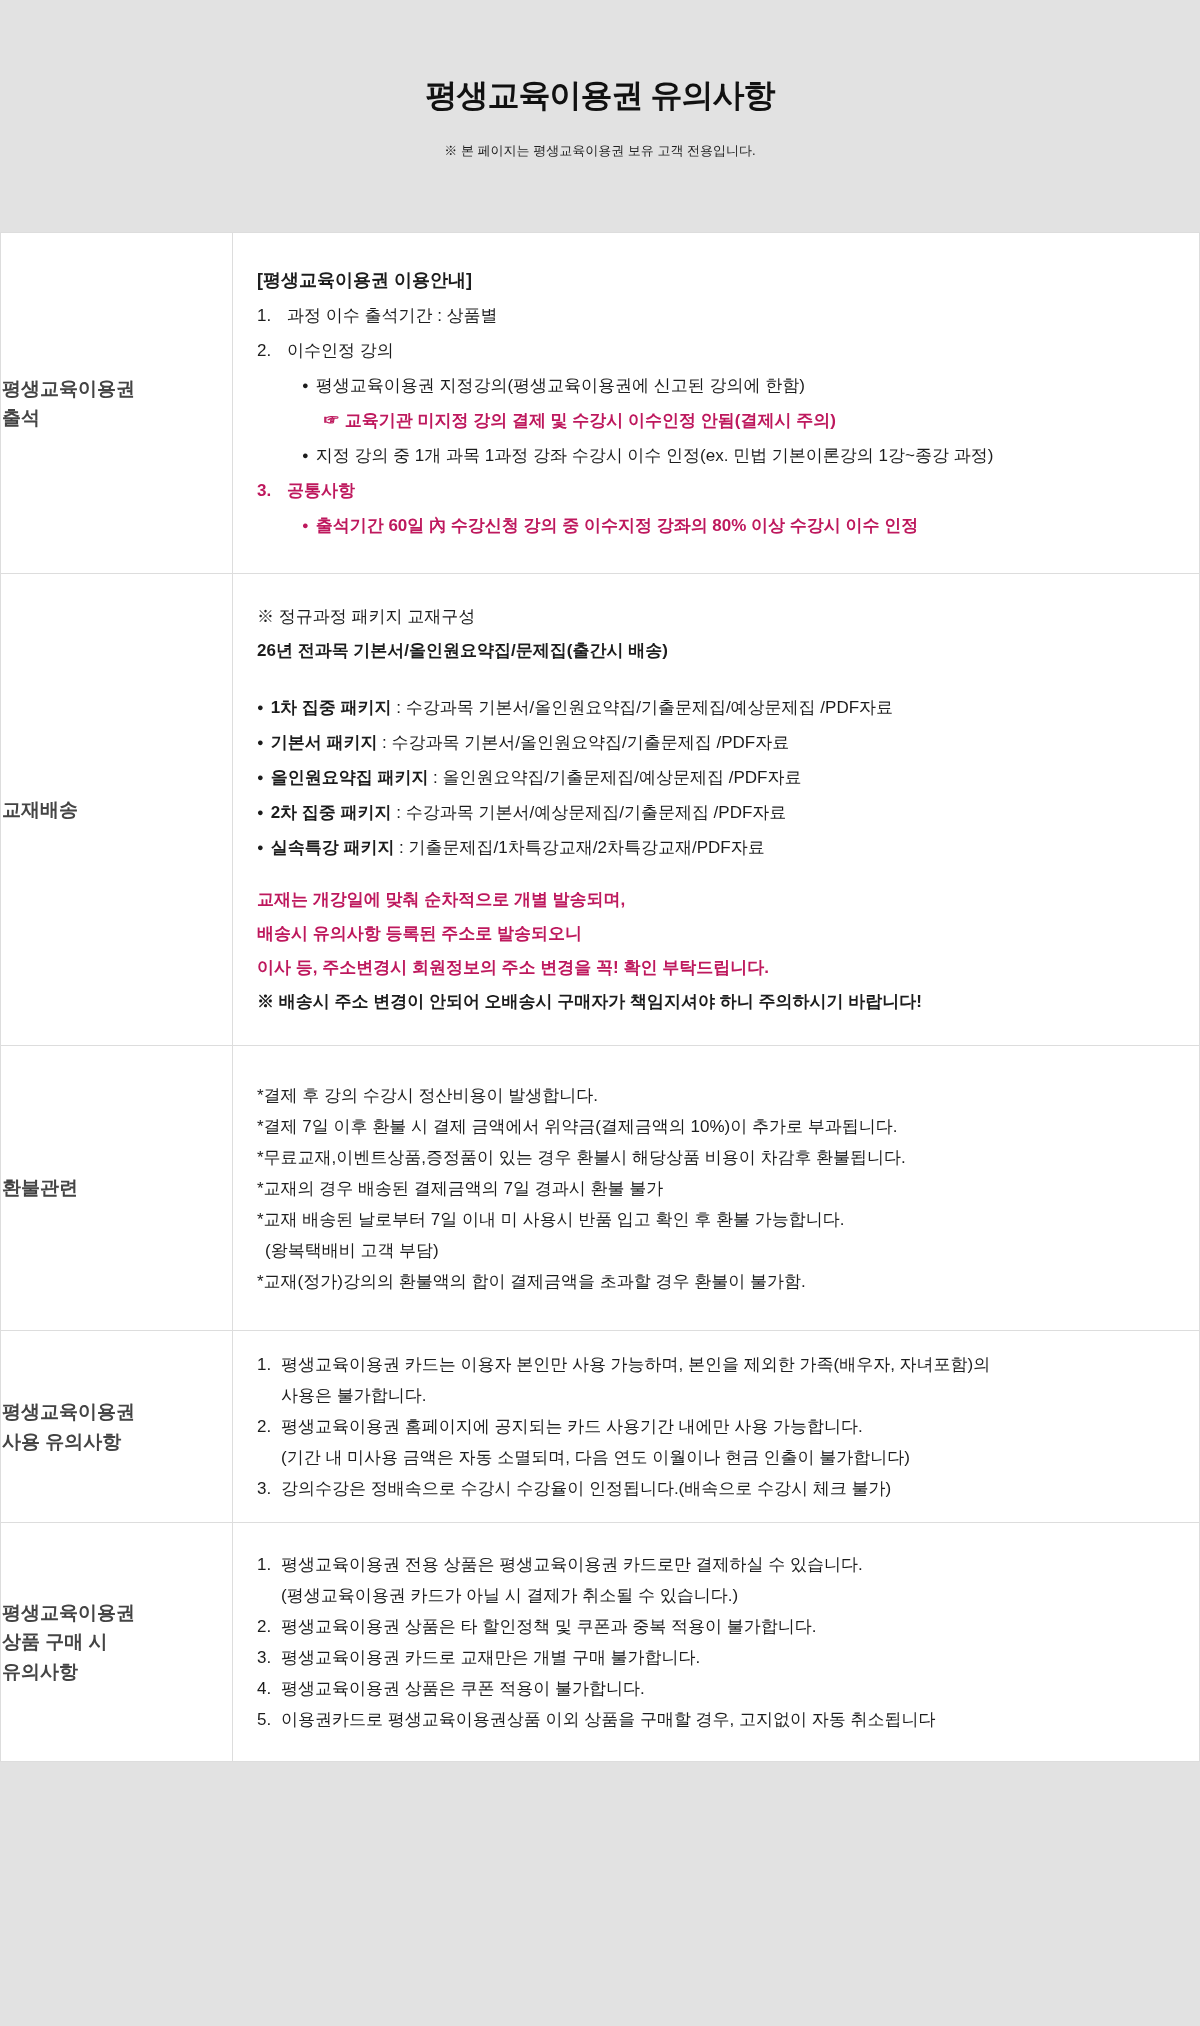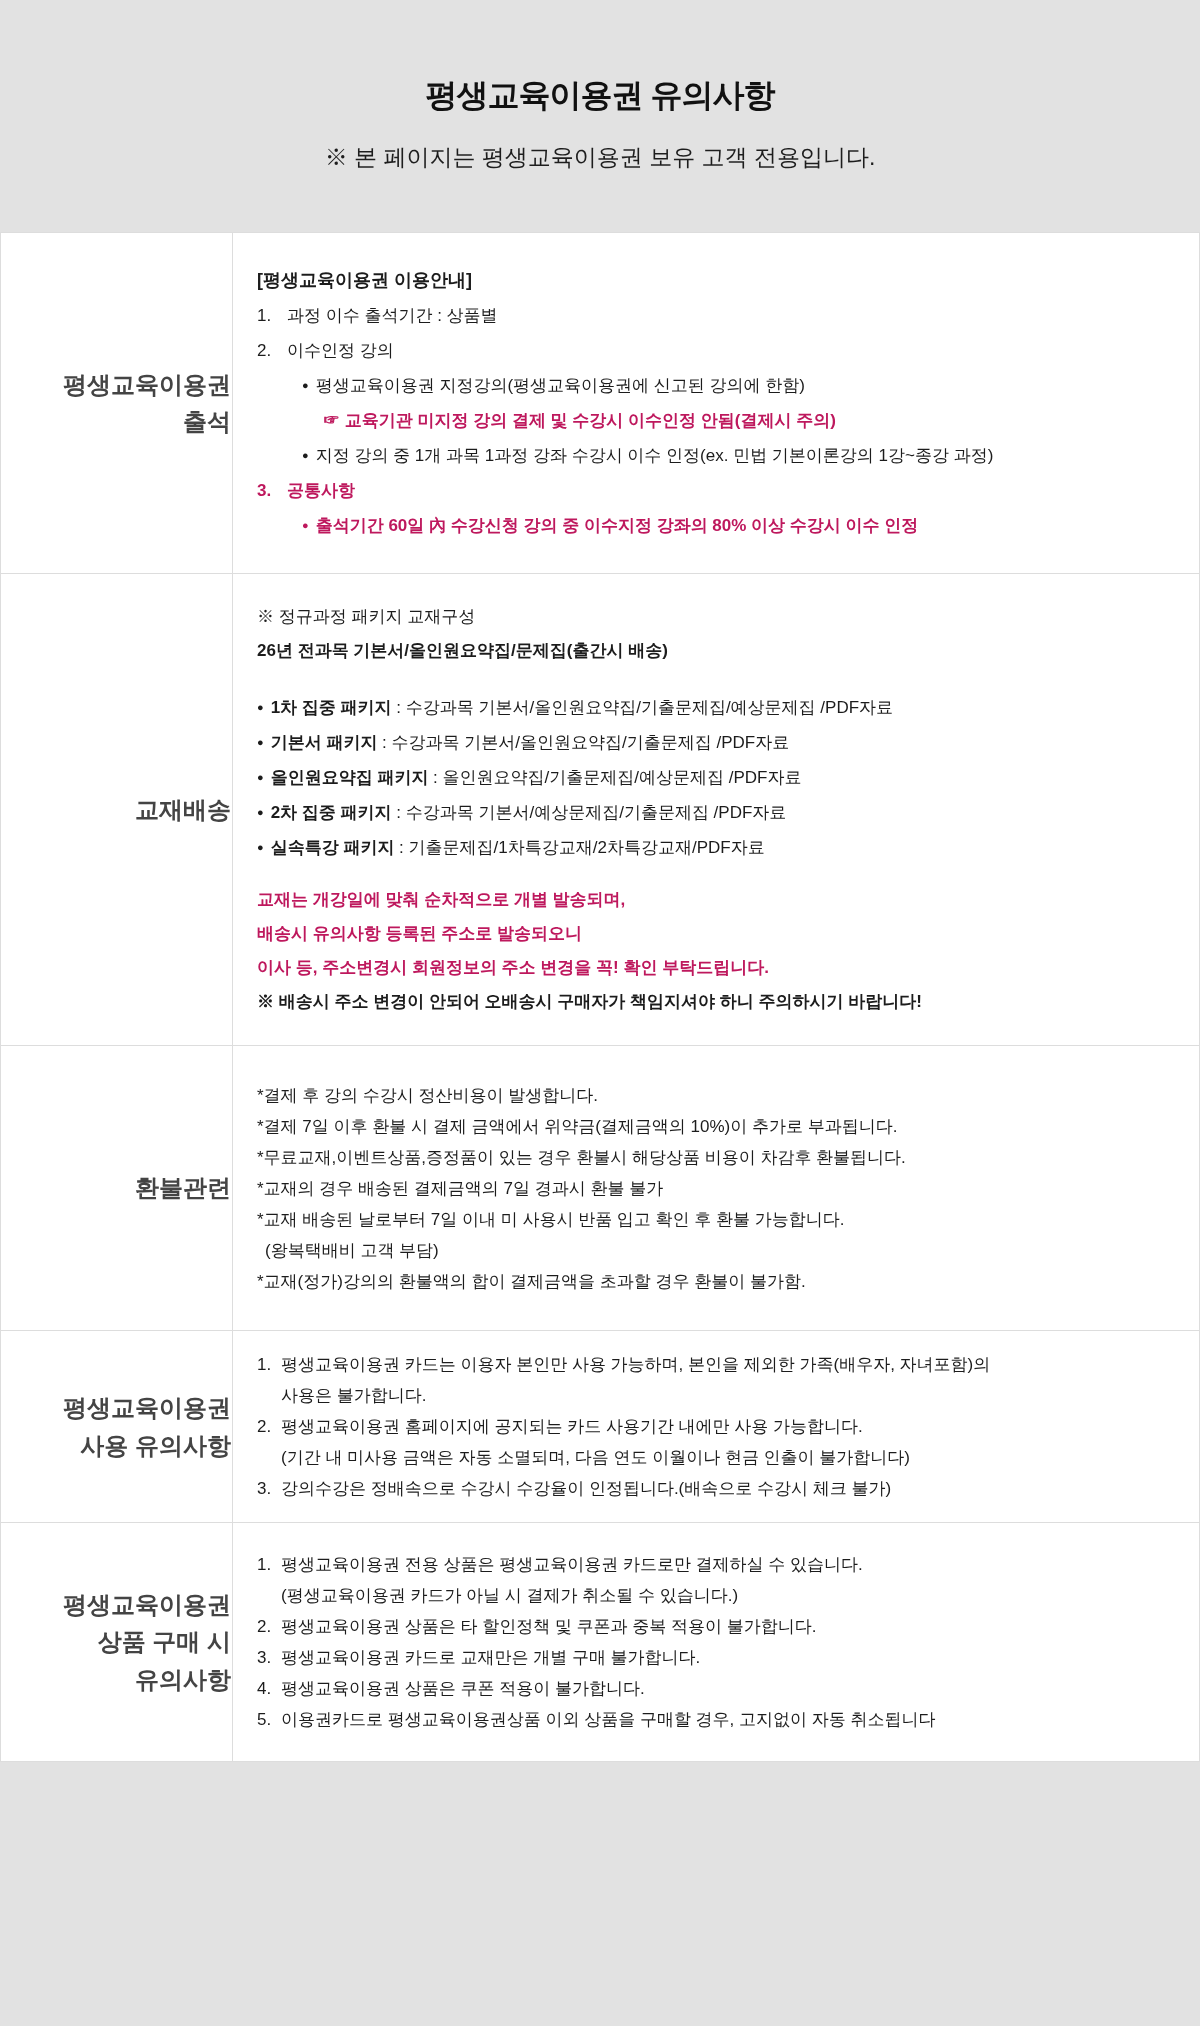--- a/index.html
+++ b/index.html
@@ -7,35 +7,35 @@
   body {
     width: 1200px;
     height: 2026px;
     background: #e2e2e2;
     font-family: "Liberation Sans", sans-serif;
     color: #222;
   }
   
   .page-header { height: 232px; text-align: center; padding-top: 74px; }
   .page-title { font-size: 32px; font-weight: bold; color: #111; letter-spacing: -1px; }
-  .page-subtitle { margin-top: 24px; font-size: 23px; color: #1d1d1d; }
+  .page-subtitle { margin-top: 24px; font-size: 13px; color: #1d1d1d; }
 
   
   table.notice-table {
     width: 1200px;
     border-collapse: collapse;
     background: #ffffff;
     table-layout: fixed;
   }
   .notice-table td { border: 1px solid #ddd; vertical-align: middle; }
   .label-cell {
     width: 232px;
-    text-align: right;
+    text-align: left;
     font-weight: bold;
-    font-size: 24px;
+    font-size: 19px;
     color: #444;
     line-height: 1.55;
   }
   .content-cell { padding: 26px 20px 26px 24px; font-size: 17px; line-height: 35px; color: #1c1c1c; }
 
   
   .row-attendance .content-cell { height: 341px; }
   .row-period     .content-cell { height: 100px; }
   .row-textbook   .content-cell { height: 466px; line-height: 34px; }
   .row-refund     .content-cell { height: 285px; line-height: 31px; }

